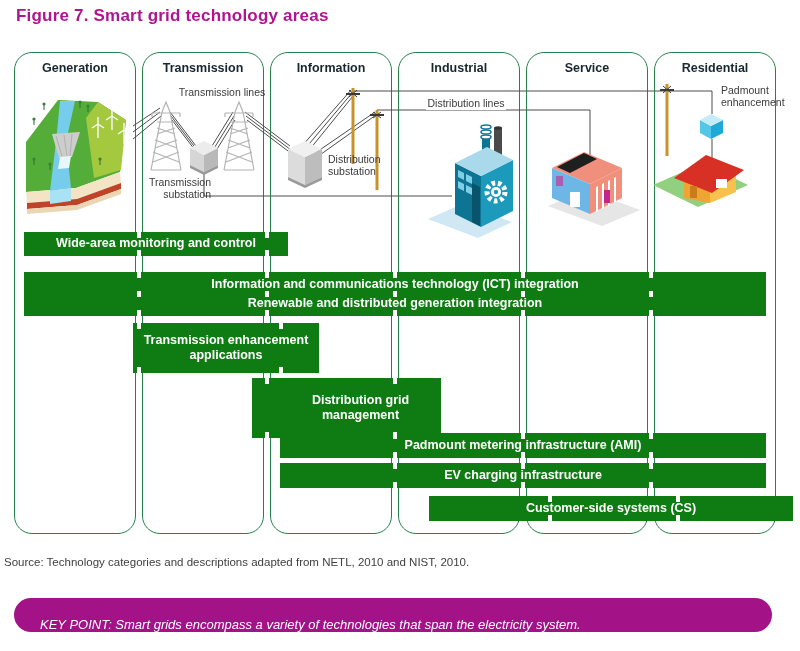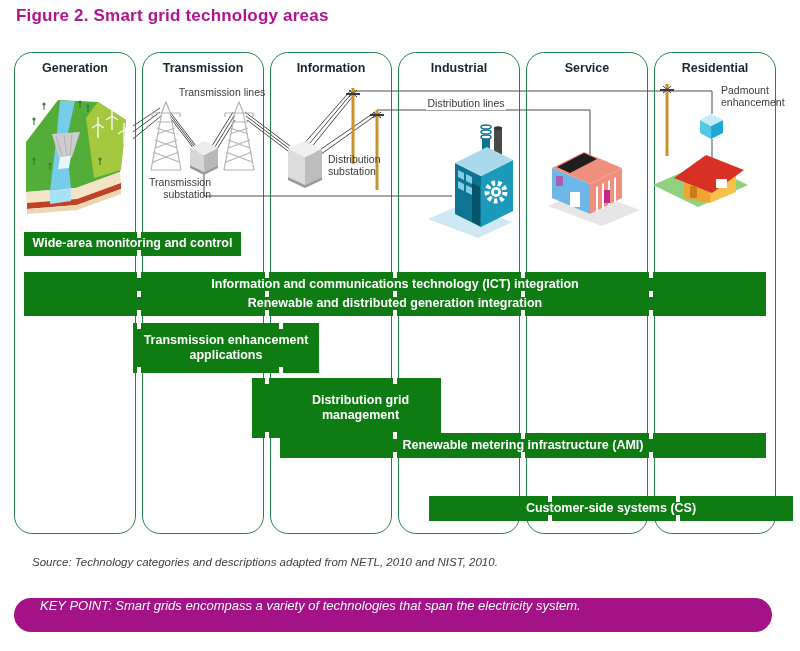--- a/index.html
+++ b/index.html
@@ -17,47 +17,47 @@
   #lbl-tlines{left:152px;top:34px;width:112px;}
   #lbl-tsub{left:135px;top:124px;width:62px;}
   #lbl-dsub{left:314px;top:101px;width:64px;}
   #lbl-dlines{left:412px;top:44px;width:80px;background:#fff;padding:1px 0;}
   #lbl-padmount{left:707px;top:32px;width:62px;}
   .bar{position:absolute;z-index:6;display:flex;align-items:center;justify-content:center;
        text-align:center;color:#fff;font-weight:700;font-size:12.5px;line-height:1.22;
        background-color:var(--bar-green,#0f7c13);
        background-image:var(--t,none),var(--t,none);background-repeat:no-repeat;
        background-size:100% 6px,100% 6px;background-position:left top,left bottom;padding:0 2px;box-sizing:border-box;}
-  #bar-0{left:10px;top:180px;width:217px;height:24px;
+  #bar-0{left:10px;top:180px;width:264px;height:24px;
     --t:linear-gradient(90deg,transparent 0 113px,#fff 113px 117px,transparent 117px 241px,#fff 241px 245px,transparent 245px);}
   #bar-1{left:10px;top:220px;width:742px;height:26px;
     --t:linear-gradient(90deg,transparent 0 113px,#fff 113px 117px,transparent 117px 241px,#fff 241px 245px,transparent 245px 369px,#fff 369px 373px,transparent 373px 497px,#fff 497px 501px,transparent 501px 625px,#fff 625px 629px,transparent 629px);}
   #bar-2{left:10px;top:239px;width:742px;height:25px;
     --t:linear-gradient(90deg,transparent 0 113px,#fff 113px 117px,transparent 117px 241px,#fff 241px 245px,transparent 245px 369px,#fff 369px 373px,transparent 373px 497px,#fff 497px 501px,transparent 501px 625px,#fff 625px 629px,transparent 629px);}
   #bar-3{left:119px;top:271px;width:186px;height:50px;
     --t:linear-gradient(90deg,transparent 0 4px,#fff 4px 8px,transparent 8px 146px,#fff 146px 150px,transparent 150px);}
   #bar-4{left:238px;top:326px;width:189px;height:60px;padding-left:30px;
     --t:linear-gradient(90deg,transparent 0 13px,#fff 13px 17px,transparent 17px 141px,#fff 141px 145px,transparent 145px);}
   #bar-5{left:266px;top:381px;width:486px;height:25px;
     --t:linear-gradient(90deg,transparent 0 113px,#fff 113px 117px,transparent 117px 241px,#fff 241px 245px,transparent 245px 369px,#fff 369px 373px,transparent 373px);}
   #bar-6{left:266px;top:411px;width:486px;height:25px;
     --t:linear-gradient(90deg,transparent 0 113px,#fff 113px 117px,transparent 117px 241px,#fff 241px 245px,transparent 245px 369px,#fff 369px 373px,transparent 373px);}
   #bar-7{left:388px;top:444px;width:364px;height:25px;margin-left:27px;
     --t:linear-gradient(90deg,transparent 0 119px,#fff 119px 123px,transparent 123px 247px,#fff 247px 251px,transparent 251px);}
-  .source{position:absolute;left:32px;top:556px;font-size:11.5px;color:#404040;font-style:italic;}
+  .source{position:absolute;left:4px;top:556px;font-size:11.5px;color:#404040;}
   .keypoint{position:absolute;left:14px;top:598px;width:758px;height:34px;box-sizing:border-box;
-        background:var(--keypoint-magenta,#a31287);border-radius:17px;display:flex;align-items:flex-start;
+        background:var(--keypoint-magenta,#a31287);border-radius:17px;display:flex;align-items:flex-end;
         padding-left:26px;color:#fff;font-size:13px;font-style:italic;}
 </style>
 </head>
 <body>
 
 <div class="page">
 
-  <h1 class="title">Figure 2. Smart grid technology areas</h1>
+  <h1 class="title">Figure 7. Smart grid technology areas</h1>
 
   <div class="diagram">
 
     <div class="col" id="col-0">
       <div class="col-header">Generation</div>
     </div>
     <div class="col" id="col-1">
       <div class="col-header">Transmission</div>
     </div>
     <div class="col" id="col-2">
@@ -221,21 +221,22 @@
     <div class="dlabel right" id="lbl-tsub">Transmission substation</div>
     <div class="dlabel" id="lbl-dsub">Distribution substation</div>
     <div class="dlabel center" id="lbl-dlines">Distribution lines</div>
     <div class="dlabel" id="lbl-padmount">Padmount enhancement</div>
 
     <div class="bar" id="bar-0">Wide-area monitoring and control</div>
     <div class="bar" id="bar-1">Information and communications technology (ICT) integration</div>
     <div class="bar" id="bar-2">Renewable and distributed generation integration</div>
     <div class="bar" id="bar-3">Transmission enhancement applications</div>
     <div class="bar" id="bar-4">Distribution grid management</div>
-    <div class="bar" id="bar-5">Renewable metering infrastructure (AMI)</div>
+    <div class="bar" id="bar-5">Padmount metering infrastructure (AMI)</div>
+    <div class="bar" id="bar-6">EV charging infrastructure</div>
     <div class="bar" id="bar-7">Customer-side systems (CS)</div>
   </div>
 
   <div class="source">Source: Technology categories and descriptions adapted from NETL, 2010 and NIST, 2010.</div>
 
   <div class="keypoint">
     <span>KEY POINT: Smart grids encompass a variety of technologies that span the electricity system.</span>
   </div>
 
 </div>

